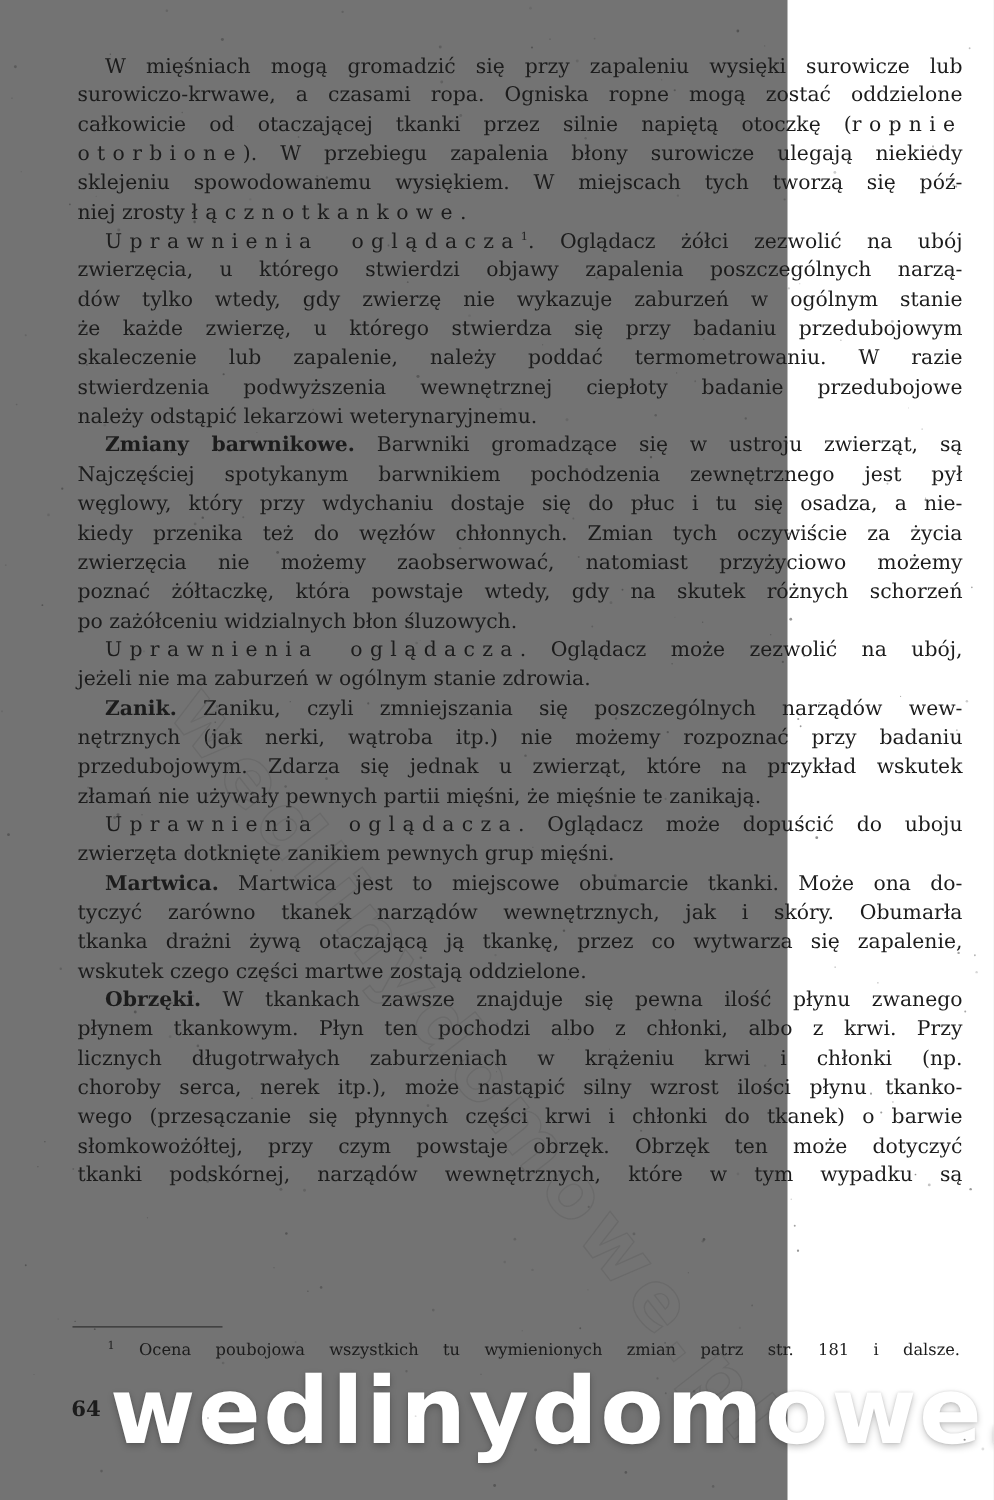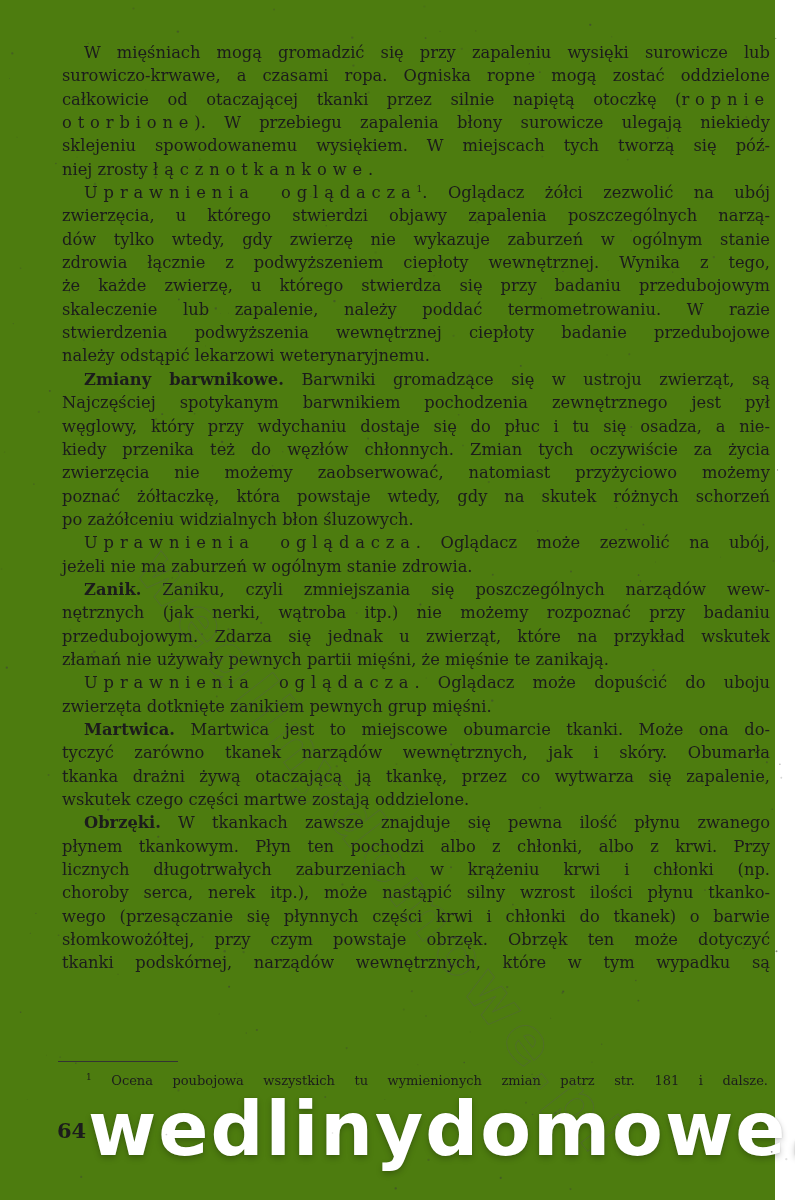--- a/index.html
+++ b/index.html
@@ -1,40 +1,40 @@
 <!DOCTYPE html>
 <html><head>
 <meta charset="utf-8">
 <style>
   html, body { margin: 0; padding: 0; background: #ffffff; }
   body { width: 795px; height: 1200px; position: relative; overflow: hidden; }
   .page {
-    position: absolute; left: 0; top: 0; width: 775px; height: 1200px;
-    background: #4d7c0f;
+    position: absolute; left: 0; top: 0; width: 630px; height: 1200px;
+    background: #737373;
     font-family: "DejaVu Serif", "Liberation Serif", serif;
     color: #1c1c1c;
   }
   .text {
     position: absolute; left: 62px; top: 41px; width: 708px;
     font-size: 16.3px; line-height: 23.35px;
   }
   .ln { display: block; white-space: nowrap; text-align: justify; text-align-last: justify; height: 23.35px; }
   .ln.last { text-align-last: left; }
   .ind { padding-left: 22px; }
   .sp { letter-spacing: 0.36em; }
   b { font-weight: bold; margin-top: 24px; }
   sup { font-size: 9px; vertical-align: 6px; line-height: 0; }
   .rule { position: absolute; left: 58px; top: 1061px; width: 120px; height: 0; border-top: 1.5px solid #333; }
   .footnote {
     position: absolute; left: 62px; top: 1072px; width: 706px;
     font-size: 13px; line-height: 18px; padding-left: 24px; box-sizing: border-box;
     white-space: nowrap; text-align: justify; text-align-last: justify;
   }
   .footnote sup { font-size: 9px; vertical-align: 5px; }
-  .pagenum { position: absolute; left: 57px; top: 1118px; font-size: 21px; font-weight: bold; }
+  .pagenum { position: absolute; left: 57px; top: 1118px; font-size: 17px; font-weight: bold; }
   .wm-bottom {
     position: absolute; left: 88px; top: 1086px;
     font-family: "DejaVu Sans", "Liberation Sans", sans-serif; font-weight: bold;
     font-size: 74px; letter-spacing: 2px; color: #ffffff;
     text-shadow: 0 3px 6px rgba(0,0,0,0.22), 0 0 2px rgba(0,0,0,0.15);
   }
   .wm-diag {
     position: absolute; left: 150px; top: 520px; transform-origin: left center;
     transform: rotate(52deg);
     font-family: "DejaVu Sans", "Liberation Sans", sans-serif; font-weight: bold;
@@ -54,21 +54,20 @@
     <span class="ln ind">W mięśniach mogą gromadzić się przy zapaleniu wysięki surowicze lub</span>
     <span class="ln">surowiczo-krwawe, a czasami ropa. Ogniska ropne mogą zostać oddzielone</span>
     <span class="ln"><span>całkowicie od otaczającej tkanki przez silnie napiętą otoczkę (</span><span class="sp">ropnie</span></span>
     <span class="ln"><span class="sp">otorbione</span><span>). W przebiegu zapalenia błony surowicze ulegają niekiedy</span></span>
     <span class="ln">sklejeniu spowodowanemu wysiękiem. W miejscach tych tworzą się póź-</span>
     <span class="ln last"><span>niej zrosty </span><span class="sp">łącznotkankowe</span><span>.</span></span>
 
     <span class="ln ind"><span class="sp">Uprawnienia oglądacza</span><sup>1</sup><span>. Oglądacz żółci zezwolić na ubój</span></span>
     <span class="ln">zwierzęcia, u którego stwierdzi objawy zapalenia poszczególnych narzą-</span>
     <span class="ln">dów tylko wtedy, gdy zwierzę nie wykazuje zaburzeń w ogólnym stanie</span>
-    <span class="ln">zdrowia łącznie z podwyższeniem ciepłoty wewnętrznej. Wynika z tego,</span>
     <span class="ln">że każde zwierzę, u którego stwierdza się przy badaniu przedubojowym</span>
     <span class="ln">skaleczenie lub zapalenie, należy poddać termometrowaniu. W razie</span>
     <span class="ln">stwierdzenia podwyższenia wewnętrznej ciepłoty badanie przedubojowe</span>
     <span class="ln last">należy odstąpić lekarzowi weterynaryjnemu.</span>
 
     <span class="ln ind"><b>Zmiany barwnikowe.</b><span> Barwniki gromadzące się w ustroju zwierząt, są</span></span>
     <span class="ln">Najczęściej spotykanym barwnikiem pochodzenia zewnętrznego jest pył</span>
     <span class="ln">węglowy, który przy wdychaniu dostaje się do płuc i tu się osadza, a nie-</span>
     <span class="ln">kiedy przenika też do węzłów chłonnych. Zmian tych oczywiście za życia</span>
     <span class="ln">zwierzęcia nie możemy zaobserwować, natomiast przyżyciowo możemy</span>

